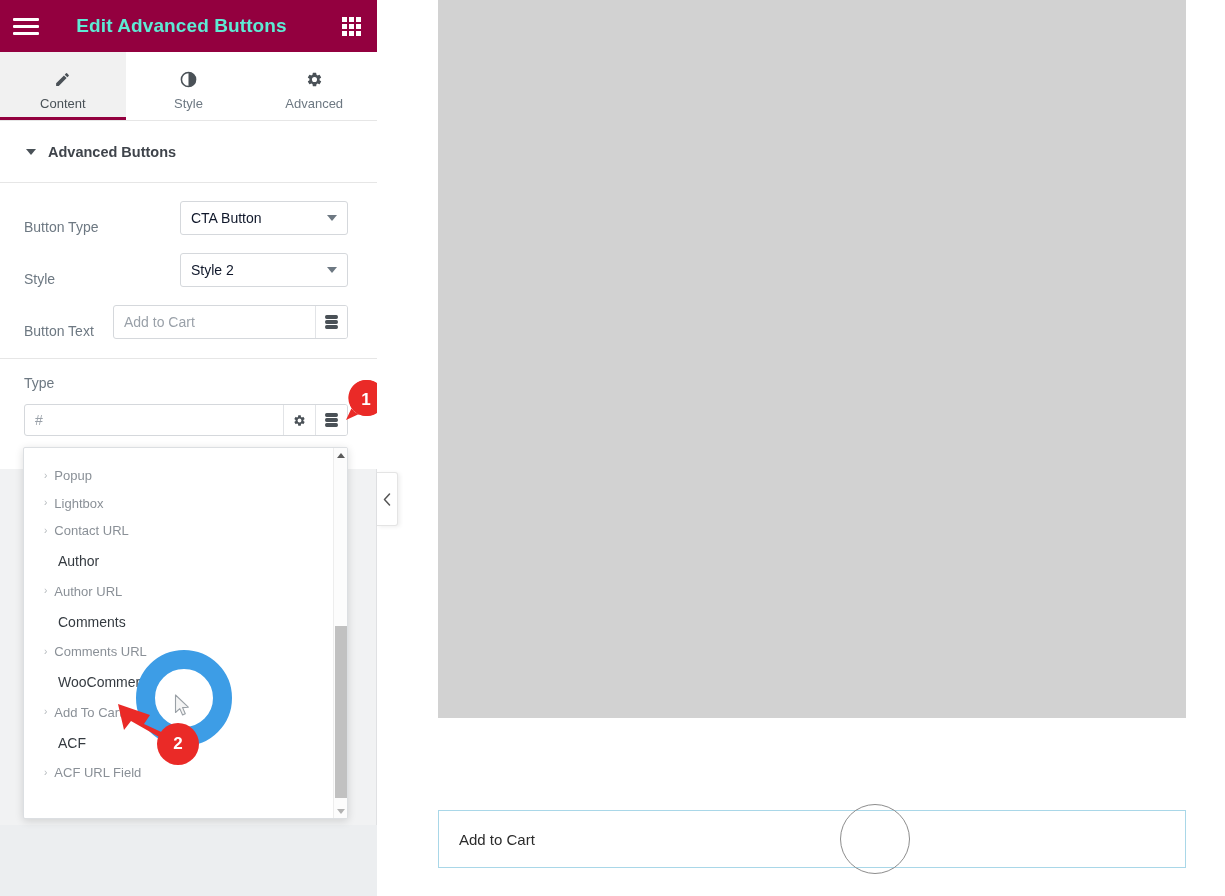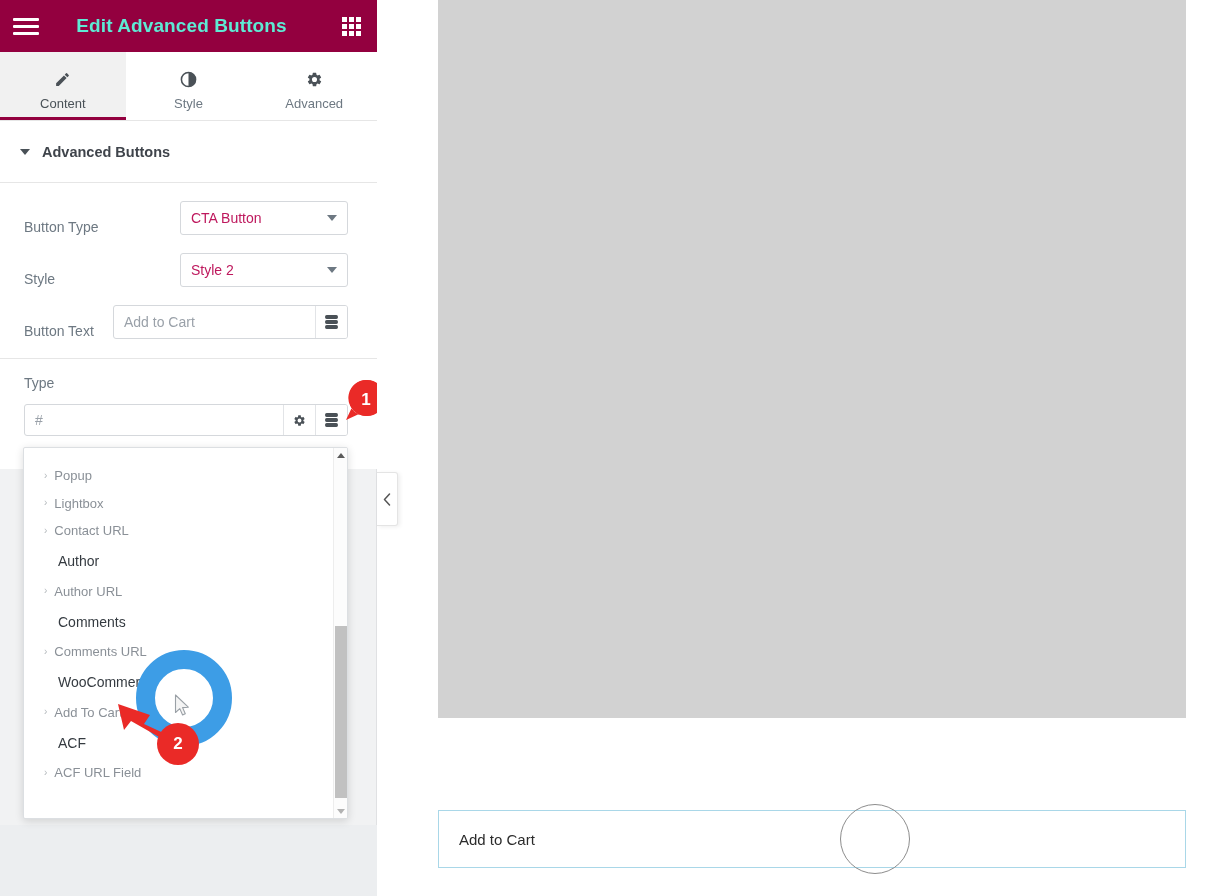--- a/index.html
+++ b/index.html
@@ -71,21 +71,21 @@
     height: 3px; background: #93003f;
   }
   .tab .ticon { height: 20px; display: flex; align-items: center; justify-content: center; }
 
   
   .section-head {
     position: absolute; left: 0; top: 121px;
     width: 377px; height: 62px;
     background: #ffffff;
     display: flex; align-items: center;
-    padding-left: 20px;
+    padding-left: 26px;
     border-bottom: 1px solid #e6e6e6;
     cursor: pointer;
   }
   .caret-down {
     width: 0; height: 0;
     border-left: 5px solid transparent; border-right: 5px solid transparent;
     border-top: 6px solid #495157;
     margin-right: 12px;
   }
   .section-head .stext { font-size: 14.5px; font-weight: bold; color: #3f444b; }
@@ -103,21 +103,21 @@
     display: flex; align-items: flex-end;
   }
   .row .label { width: 156px; font-size: 14px; color: #6d7882; }
   .ctl { flex: 1; position: relative; }
   .select {
     width: 100%; height: 34px;
     background: #ffffff;
     border: 1px solid #d5d8dc; border-radius: 3px;
     display: flex; align-items: center;
     padding: 0 10px;
-    font-size: 14px; color: #be185d;
+    font-size: 14px; color: #0f172a;
     cursor: pointer;
   }
   .select .sv { flex: 1; }
   .sel-caret {
     width: 0; height: 0;
     border-left: 5px solid transparent; border-right: 5px solid transparent;
     border-top: 6px solid #6d7882;
   }
   .textfield {
     width: 100%; height: 34px;

